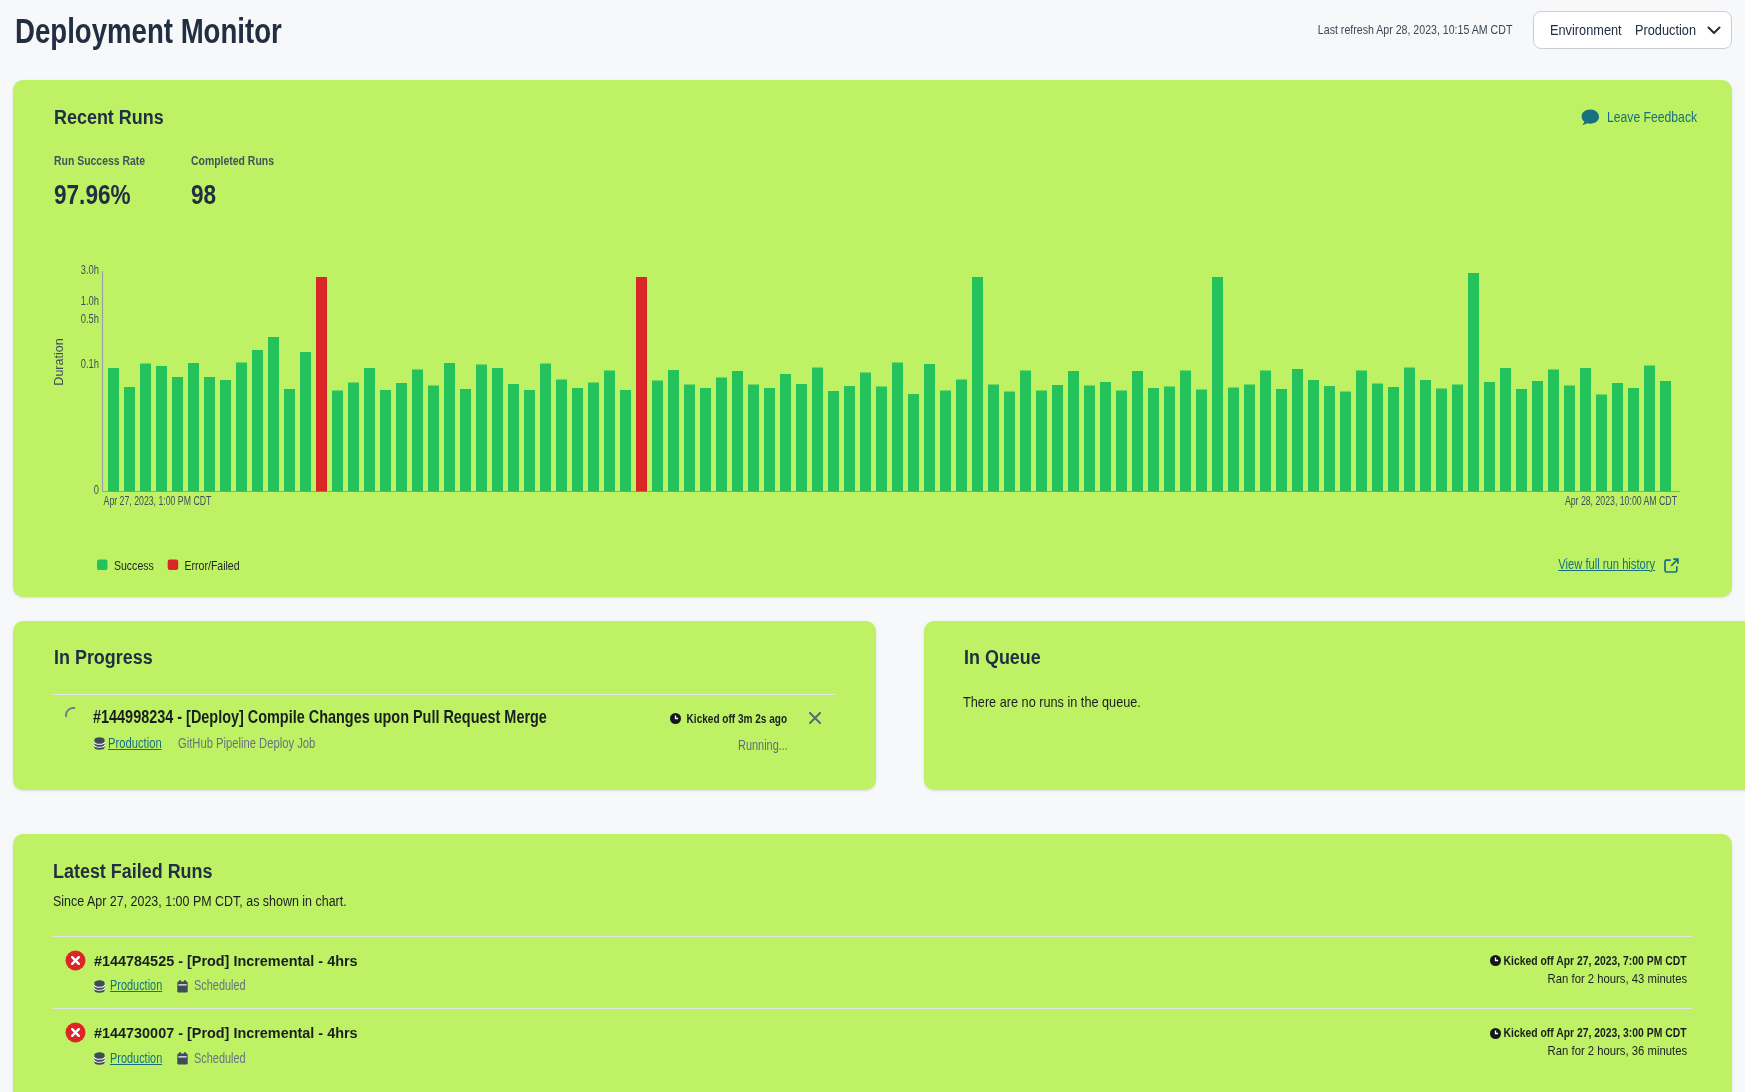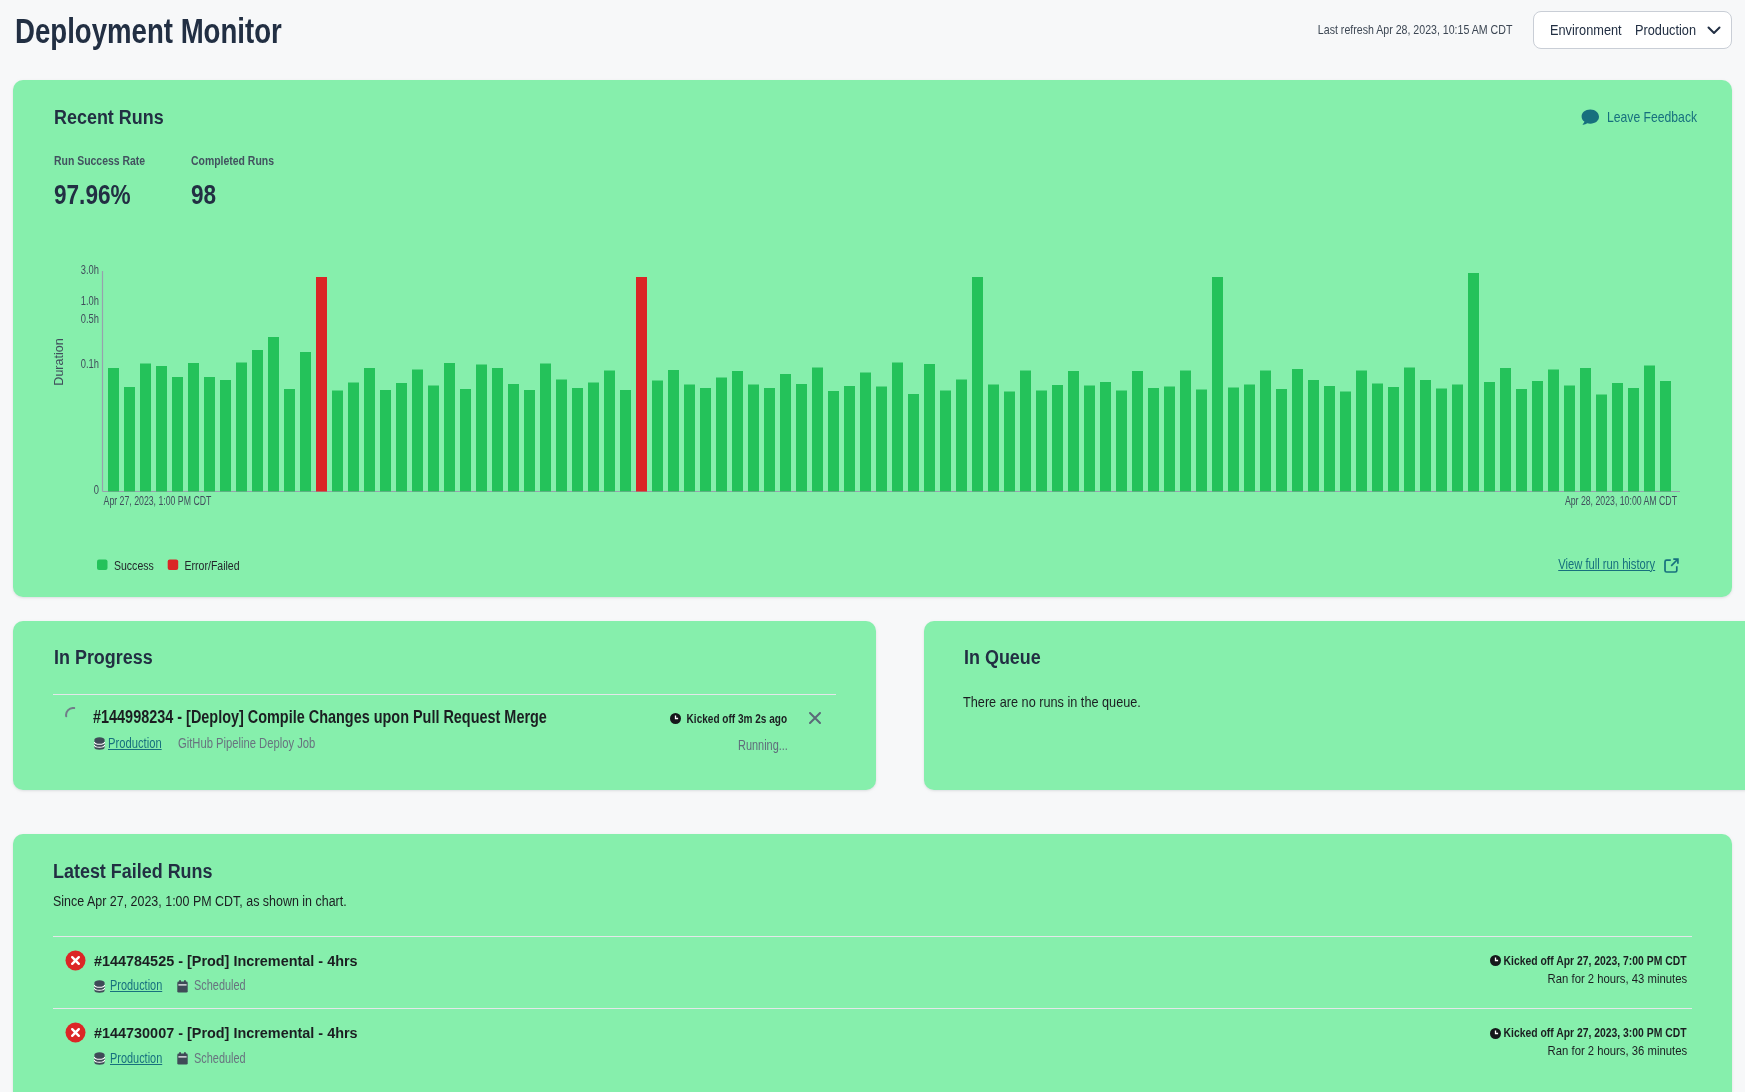--- a/index.html
+++ b/index.html
@@ -1,16 +1,16 @@
 <!DOCTYPE html>
 <html><head><meta charset="utf-8"><style>
 * { margin:0; padding:0; box-sizing:border-box; }
 html,body { width:1745px; height:1092px; overflow:hidden; background:#f7f8f9;
   font-family:"Liberation Sans",sans-serif; position:relative; }
-.card { position:absolute; background:#86efac; border-radius:10px;
+.card { position:absolute; background:#bef264; border-radius:10px;
   box-shadow:0 1px 2px rgba(20,30,40,.07), 0 1px 4px rgba(20,30,40,.05); }
 .t { position:absolute; line-height:1; white-space:nowrap; }
 .abs { position:absolute; }
 .tk { font-size:12px; fill:#414e5c; font-family:"Liberation Sans",sans-serif; }
 .xl { font-size:12.5px; fill:#414e5c; font-family:"Liberation Sans",sans-serif; }
 .lg { font-size:13.5px; fill:#23272b; font-family:"Liberation Sans",sans-serif; }
 .hr { position:absolute; height:1px; background:#e4e7ea; }
 </style></head><body>
 <div class="t" style="left:15px;top:14.275px;font-size:34.5px;color:#222f43;font-weight:700;transform:scaleX(0.8);transform-origin:left top;">Deployment Monitor</div>
 <div class="t" style="right:233px;top:22.84px;font-size:13.6px;color:#3c4653;transform:scaleX(0.78);transform-origin:right top;">Last refresh Apr 28, 2023, 10:15 AM CDT</div>

